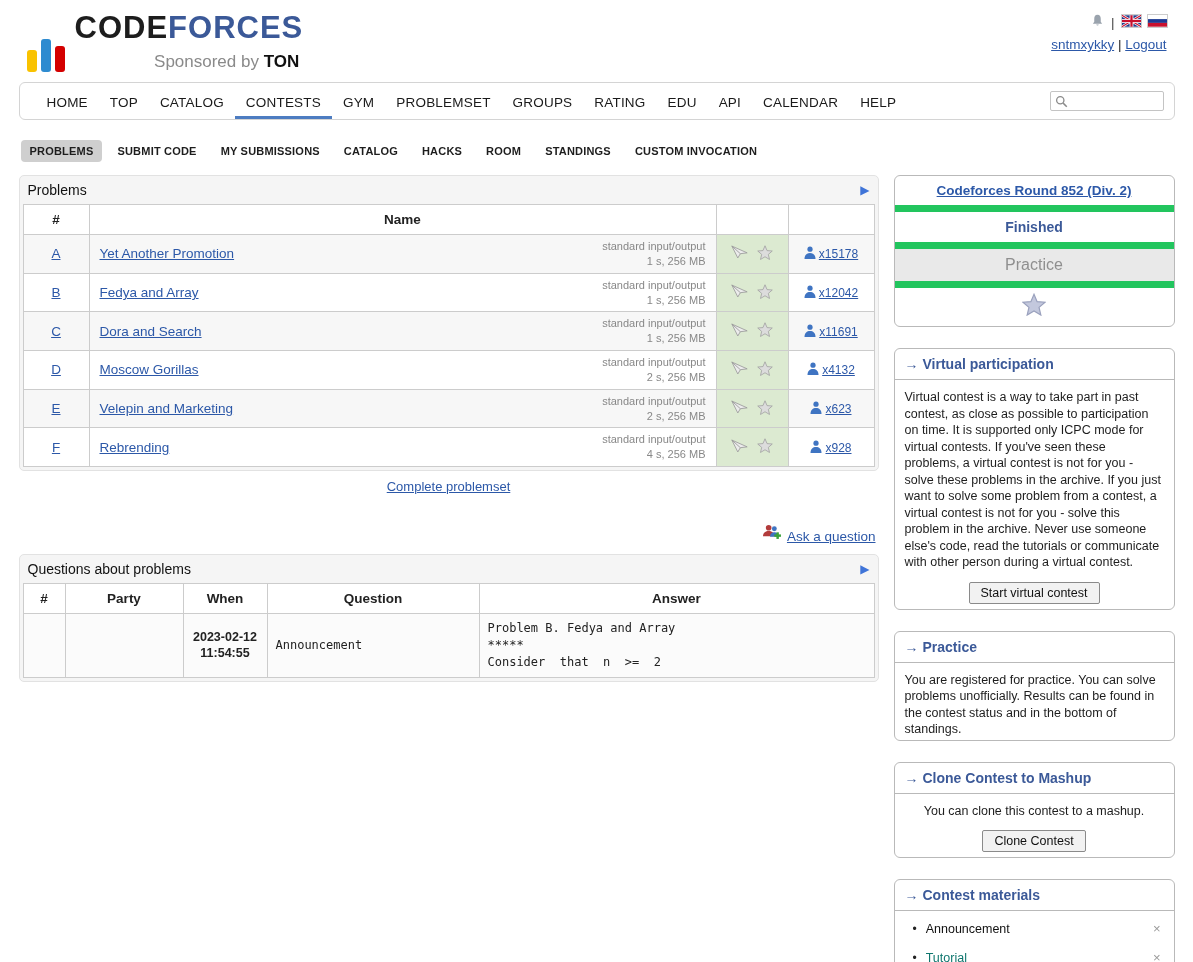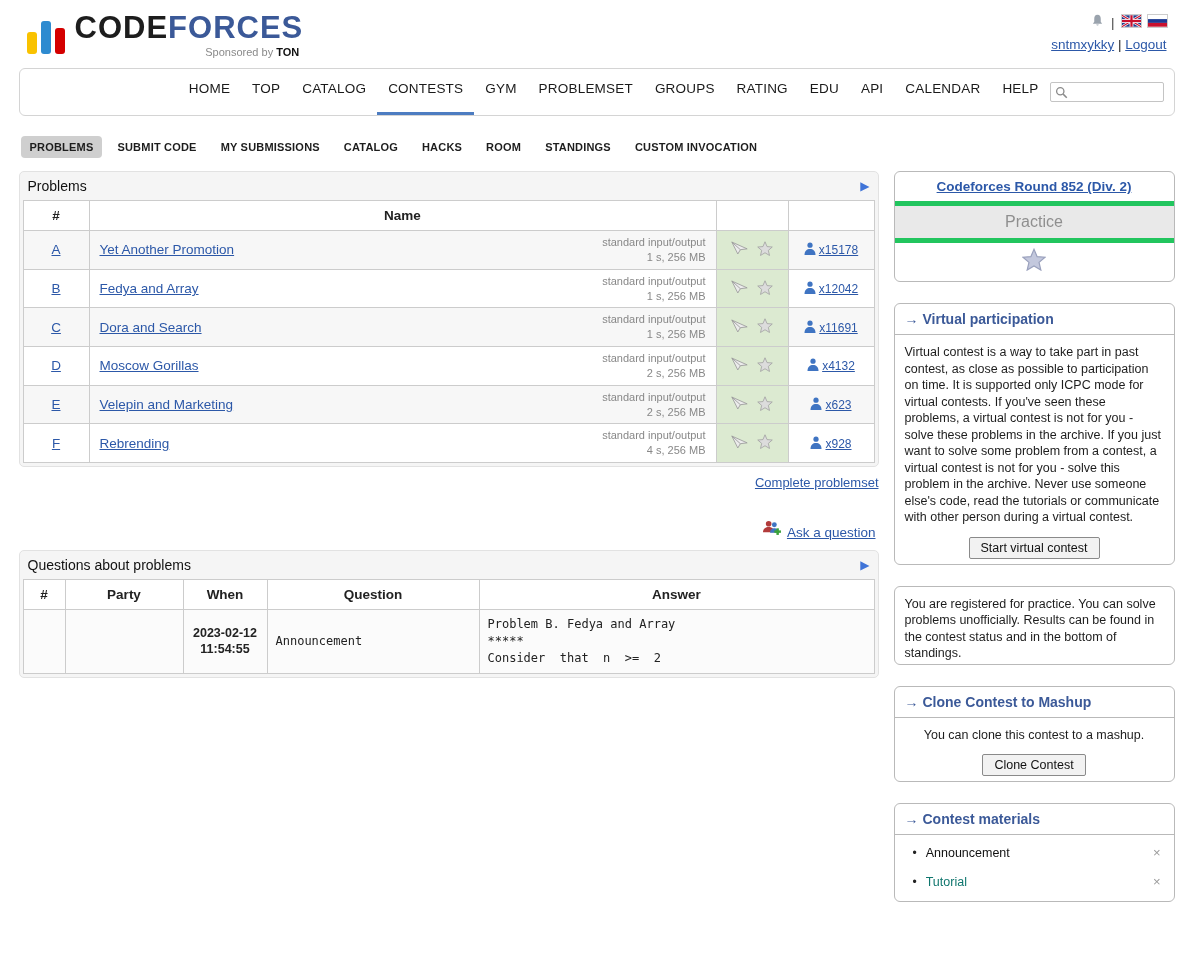--- a/index.html
+++ b/index.html
@@ -13,40 +13,40 @@
     min-height: 962px;
     width: 1193px;
   }
   a { cursor: pointer; }
   .link { color:#2c58a8; text-decoration: underline; }
 
   .page { width: 1176px; margin: 0 auto; padding: 8px 10px 20px; }
 
   
   header { display:flex; justify-content:space-between; align-items:flex-start; padding: 4px 8px 10px 8px; }
-  .logo-wrap { display:flex; align-items:center; text-decoration:none; }
+  .logo-wrap { display:flex; align-items:flex-end; text-decoration:none; }
   .logo-bars { display:flex; align-items:flex-end; gap:4px; margin-right:10px; margin-top:4px; }
   .bar { width:10px; border-radius:3px; display:inline-block; }
   .bar.yellow { height:22px; background:#F9C200; }
   .bar.blue   { height:33px; background:#2E8BD0; }
   .bar.red    { height:26px; background:#D40000; }
   .logo-text { font-size:31px; font-weight:bold; letter-spacing:1px; line-height:1; }
   .logo-code { color:#1d1d1d; }
   .logo-forces { color:#3b5998; }
-  .logo-sub { font-size:11px; color:#8a8a8a; text-align:right; margin-top:3px; padding-right:4px; }
+  .logo-sub { font-size:17px; color:#8a8a8a; text-align:right; margin-top:9px; padding-right:4px; }
   .logo-ton { color:#111; font-weight:bold; }
 
   .header-right { text-align:right; font-size:13.5px; padding-top:2px; }
   .hr-top { display:flex; align-items:center; justify-content:flex-end; gap:7px; height:16px; }
   .hr-sep { color:#444; }
   .flag { width:19px; height:12px; outline:1px solid #ccc; }
   .hr-bottom { margin-top:7px; }
 
   
-  .main-nav { border:1px solid #d4d4d4; border-radius:6px; display:flex; justify-content:flex-end; align-items:center; height:48px; padding:0 10px 0 16px; }
+  .main-nav { border:1px solid #d4d4d4; border-radius:6px; display:flex; justify-content:space-between; align-items:center; height:38px; padding:0 10px 0 16px; }
   .nav-items { display:flex; height:100%; align-items:stretch; }
   .nav-item { padding: 12px 11px 9px; font-size:13.5px; color:#1a1a1a; text-decoration:none; border-bottom:3px solid transparent; letter-spacing:0.2px; }
   .nav-item.active { border-bottom-color:#4d7cc1; }
   .search-box { position:relative; }
   .search-box input { width:114px; height:20px; border:1px solid #c4c4c4; border-radius:2px; padding:1px 4px 1px 23px; font-size:12px; font-family:inherit; }
   .mag-icon { position:absolute; left:5px; top:4px; }
 
   
   .subnav { display:flex; gap:6px; margin:20px 0 13px; padding:0 2px; align-items:center; }
   .subnav-item { font-size:11px; font-weight:bold; color:#1d1d1d; text-decoration:none; padding:5px 9px; border-radius:4px; letter-spacing:0.2px; white-space:nowrap; }
@@ -71,41 +71,41 @@
   .prob-flex { display:flex; justify-content:space-between; align-items:center; gap:8px; }
   .prob-name { font-size:13.5px; }
   .prob-io { text-align:right; color:#888; font-size:11px; line-height:1.35; white-space:nowrap; }
   .prob-iconscell { width:72px; background:#dcead1 !important; text-align:center; padding:4px 2px; white-space:nowrap; }
   .prob-iconscell .icon-btn { display:inline-block; margin:0 3px; vertical-align:middle; }
   .prob-countcell { width:86px; text-align:center; padding:4px 6px; white-space:nowrap; }
   .prob-countcell svg { vertical-align:-2px; margin-right:3px; }
   .prob-countcell a { font-size:12px; }
   tr.alt td { background:#f7f7f7; }
 
-  .complete-row { text-align:right; margin:8px 0 0; }
+  .complete-row { text-align:center; margin:8px 0 0; }
   .ask-row { display:flex; justify-content:flex-end; align-items:flex-end; gap:6px; margin:30px 3px 10px; }
   .ask-row a { font-size:13.5px; }
 
   
   .q-num { width:42px; }
   .q-party { width:118px; }
   .q-when { width:84px; }
   .q-question { width:212px; }
   .q-row td { background:#fbfbfb; vertical-align:middle; }
   .q-when-cell { text-align:center; font-weight:bold; font-size:12.5px; line-height:1.3; padding:6px 4px; }
   .q-question-cell { padding:6px 8px; font-family:"DejaVu Sans Mono", monospace; font-size:12px; }
   .q-answer-cell { padding:6px 8px; font-family:"DejaVu Sans Mono", monospace; font-size:12px; line-height:1.4; }
   .mono-line { white-space:pre; }
 
   
   .sbox { border:1px solid #b9b9b9; border-radius:6px; margin-bottom:21px; overflow:hidden; background:#fff; }
   .sbox-title { padding:7px 10px; border-bottom:1px solid #b9b9b9; font-weight:bold; color:#3b5998; font-size:14px; }
   .sbox-title .t-arrow { margin-right:4px; }
   .sbox-body { padding:9px 10px 2px; font-size:12.5px; line-height:1.32; color:#1d1d1d; }
-  .cbox-row { text-align:center; padding:7px 8px; border-bottom:5px solid #22c55e; }
+  .cbox-row { text-align:center; padding:7px 8px; border-bottom:7px solid #22c55e; }
   .cbox-row:last-child { border-bottom:none; }
   .cbox-title a { font-weight:bold; font-size:13.5px; }
   .cbox-status { font-weight:bold; color:#3b5998; font-size:14px; }
   .cbox-mode { background:#e9e9e9; color:#8f8f8f; font-size:16px; }
   .cbox-star { padding:5px 8px 7px; }
   .btn-row { text-align:center; margin:11px 0 3px; }
   .btn { border:1px solid #8a8a8a; background:#f2f2f2; font-size:12.5px; padding:3px 11px; border-radius:2px; font-family:inherit; color:#111; cursor:pointer; }
   .center-text { text-align:center; }
   .mat-item { display:flex; align-items:center; padding:7px 8px 7px 16px; font-size:12.5px; }
   .mat-bullet { margin-right:9px; font-size:12px; }
@@ -439,20 +439,21 @@
       </div>
 
     </div>
 
     <div class="sidebar">
 
       <div class="sbox">
         <div class="cbox-row cbox-title">
           <a class="link">Codeforces Round 852 (Div. 2)</a>
         </div>
+        <div class="cbox-row cbox-status">Finished</div>
         <div class="cbox-row cbox-mode">Practice</div>
         <div class="cbox-row cbox-star">
           <span>
             <svg width="24" height="23" viewBox="0 0 20 19">
                 <path d="M10 1 L12.6 7.1 L19.2 7.6 L14.2 11.9 L15.7 18.3 L10 14.9 L4.3 18.3 L5.8 11.9 L0.8 7.6 L7.4 7.1 Z" fill="#c3c8dd" stroke="#9aa1bd"></path>
               </svg>
           </span>
         </div>
       </div>
 
@@ -462,20 +463,23 @@
         </div>
         <div class="sbox-body">
           <div>Virtual contest is a way to take part in past contest, as close as possible to participation on time. It is supported only ICPC mode for virtual contests. If you've seen these problems, a virtual contest is not for you - solve these problems in the archive. If you just want to solve some problem from a contest, a virtual contest is not for you - solve this problem in the archive. Never use someone else's code, read the tutorials or communicate with other person during a virtual contest.</div>
           <div class="btn-row">
             <button class="btn">Start virtual contest</button>
           </div>
         </div>
       </div>
 
       <div class="sbox">
+        <div class="sbox-title">
+          <span class="t-arrow">→</span><span>Practice</span>
+        </div>
         <div class="sbox-body">
           <div>You are registered for practice. You can solve problems unofficially. Results can be found in the contest status and in the bottom of standings.</div>
         </div>
       </div>
 
       <div class="sbox">
         <div class="sbox-title">
           <span class="t-arrow">→</span><span>Clone Contest to Mashup</span>
         </div>
         <div class="sbox-body">

